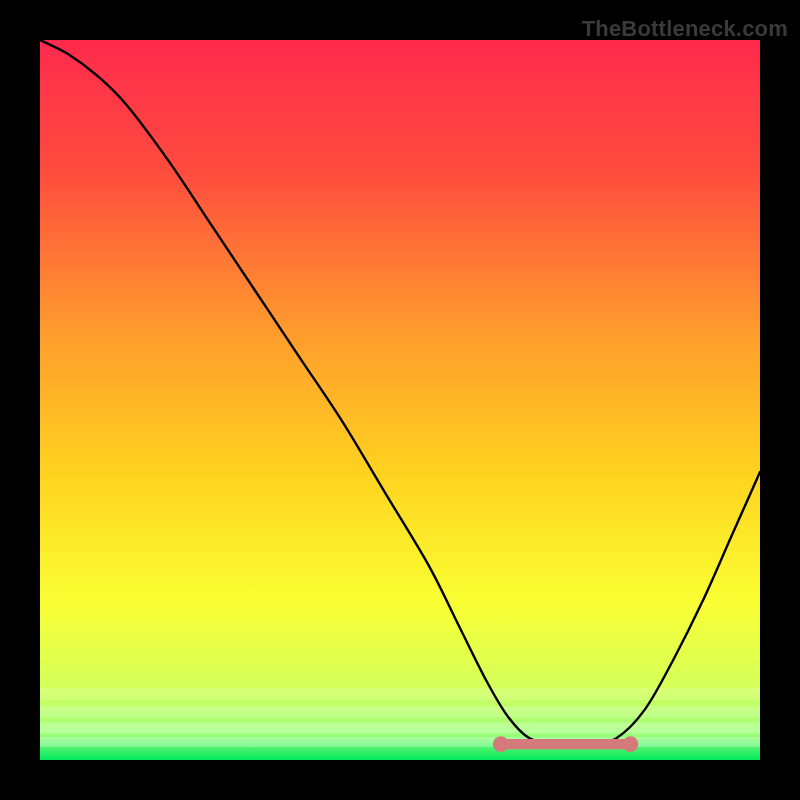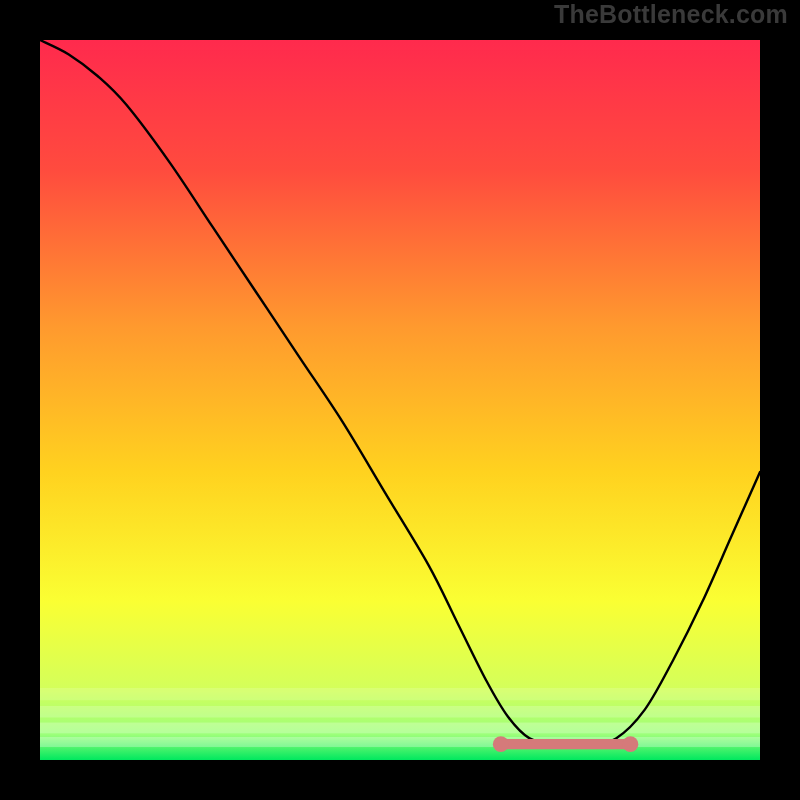--- a/index.html
+++ b/index.html
@@ -11,24 +11,24 @@
     overflow: hidden;
   }
   .frame {
     position: relative;
     width: 800px;
     height: 800px;
     background: #000;
   }
   .watermark {
     position: absolute;
-    top: 0;
+    top: 16px;
     right: 12px;
     font-family: Arial, Helvetica, sans-serif;
-    font-size: 25px;
+    font-size: 22px;
     color: #3a3a3a;
     font-weight: 600;
     letter-spacing: 0.2px;
     user-select: none;
   }
   .plot-area {
     position: absolute;
     left: 40px;
     top: 40px;
     width: 720px;

